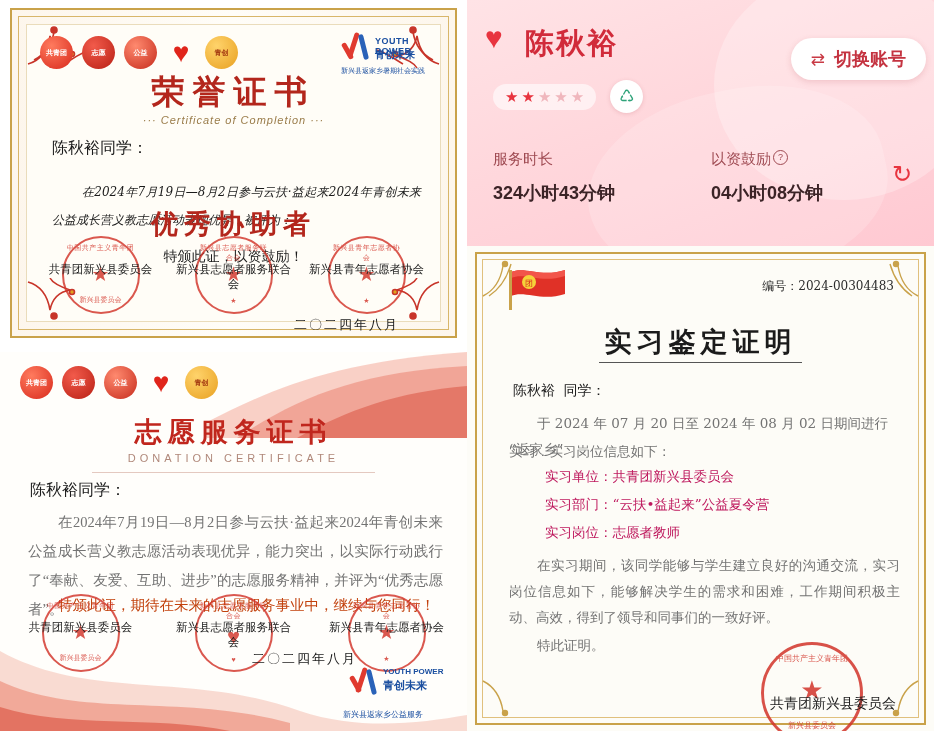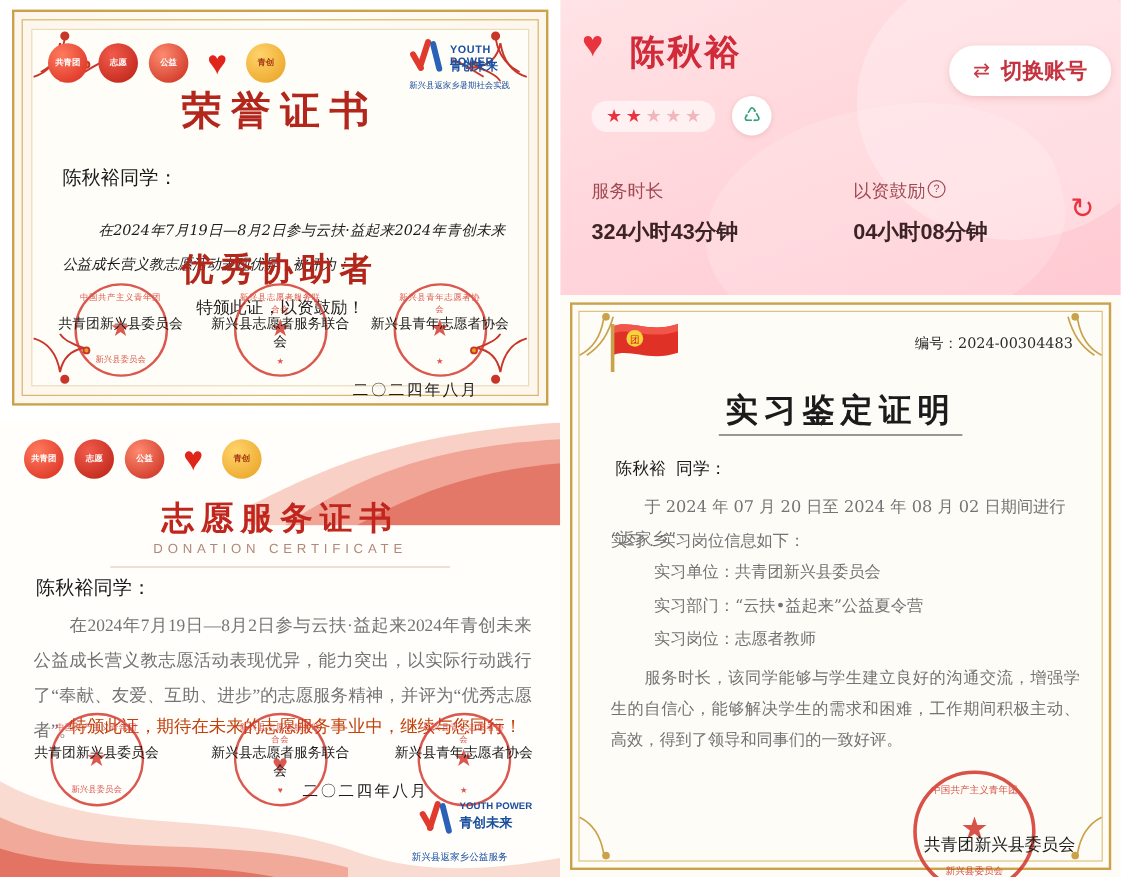--- a/index.html
+++ b/index.html
@@ -160,21 +160,21 @@
     font-family:"DejaVu Serif","Liberation Serif",serif;}
   .intern-title{position:absolute;left:0;right:0;top:78px;text-align:center;font-size:27px;font-weight:bold;
     color:#1b1b1b;letter-spacing:5px;font-family:"DejaVu Serif","Liberation Serif",serif;}
   .intern-title-ul{position:absolute;left:132px;right:132px;top:116px;height:1px;background:#555;}
   .intern-name{position:absolute;left:46px;top:136px;font-size:14px;color:#1b1b1b;
     font-family:Liberation Mono, monospace;}
   .intern-p{position:absolute;left:42px;right:34px;font-size:13.5px;color:#737373;line-height:26px;
     font-family:"DejaVu Serif","Liberation Serif",serif;}
   #intern-p1{top:164px;text-indent:28px;}
   #intern-p2{top:192px;}
-  .intern-li{position:absolute;left:78px;font-size:13.5px;color:#737373;
+  .intern-li{position:absolute;left:78px;font-size:13.5px;color:#be185d;
     font-family:"DejaVu Serif","Liberation Serif",serif;}
   #li1{top:222px;} #li2{top:250px;} #li3{top:278px;}
   #intern-p3{top:306px;text-indent:28px;text-align:justify;}
   #intern-p4{top:386px;text-indent:28px;}
   .intern-stamp{position:absolute;left:294px;top:396px;width:96px;height:96px;border-radius:50%;
     border:3px solid #d2342a;color:#d2342a;opacity:.85;}
   .intern-stamp .star{position:absolute;left:50%;top:50%;transform:translate(-50%,-58%);font-size:26px;}
   .intern-stamp .arc{position:absolute;left:0;right:0;top:8px;text-align:center;font-size:8px;}
   .intern-stamp .bot{position:absolute;left:0;right:0;bottom:10px;text-align:center;font-size:8px;}
   .intern-org{position:absolute;right:38px;bottom:18px;font-size:14px;color:#1b1b1b;
@@ -242,20 +242,21 @@
         <div class="stroke s-red2"></div>
         <div class="stroke s-red"></div>
         <div class="stroke s-blue"></div>
         <div class="lbl1">YOUTH POWER</div>
         <div class="lbl2">青创未来</div>
       </div>
       <div class="lbl3">新兴县返家乡暑期社会实践</div>
     </div>
 
     <div class="honor-title">荣誉证书</div>
+    <div class="honor-sub">··· Certificate of Completion ···</div>
     <div class="honor-name">陈秋裕同学：</div>
     <div class="honor-p">在2024年7月19日—8月2日参与云扶·益起来2024年青创未来公益成长营义教志愿活动表现优异，被评为：</div>
     <div class="honor-award">优秀协助者</div>
     <div class="honor-foot">特颁此证，以资鼓励！</div>
 
     <div class="seal-row">
       <div class="seal-blk">
         <div class="stamp">
           <div class="arc">中国共产主义青年团</div>
           <div class="star">★</div>
@@ -453,21 +454,22 @@
   <div class="intern-title-ul"></div>
 
   <div class="intern-name">陈秋裕  同学：</div>
   <div class="intern-p" id="intern-p1">于 2024 年 07 月 20 日至 2024 年 08 月 02 日期间进行“返家乡”</div>
   <div class="intern-p" id="intern-p2">实习．实习岗位信息如下：</div>
 
   <div class="intern-li" id="li1">实习单位：共青团新兴县委员会</div>
   <div class="intern-li" id="li2">实习部门：“云扶•益起来”公益夏令营</div>
   <div class="intern-li" id="li3">实习岗位：志愿者教师</div>
 
-  <div class="intern-p" id="intern-p3">服务时长，该同学能够与学生建立良好的沟通交流，增强学生的自信心，能够解决学生的需求和困难，工作期间积极主动、高效，得到了领导和同事们的一致好评。</div>
+  <div class="intern-p" id="intern-p3">在实习期间，该同学能够与学生建立良好的沟通交流，实习岗位信息如下，能够解决学生的需求和困难，工作期间积极主动、高效，得到了领导和同事们的一致好评。</div>
+  <div class="intern-p" id="intern-p4">特此证明。</div>
 
   <div class="intern-stamp">
     <div class="arc">中国共产主义青年团</div>
     <div class="star">★</div>
     <div class="bot">新兴县委员会</div>
   </div>
 
   <div class="intern-org">共青团新兴县委员会</div>
 </div>
 

